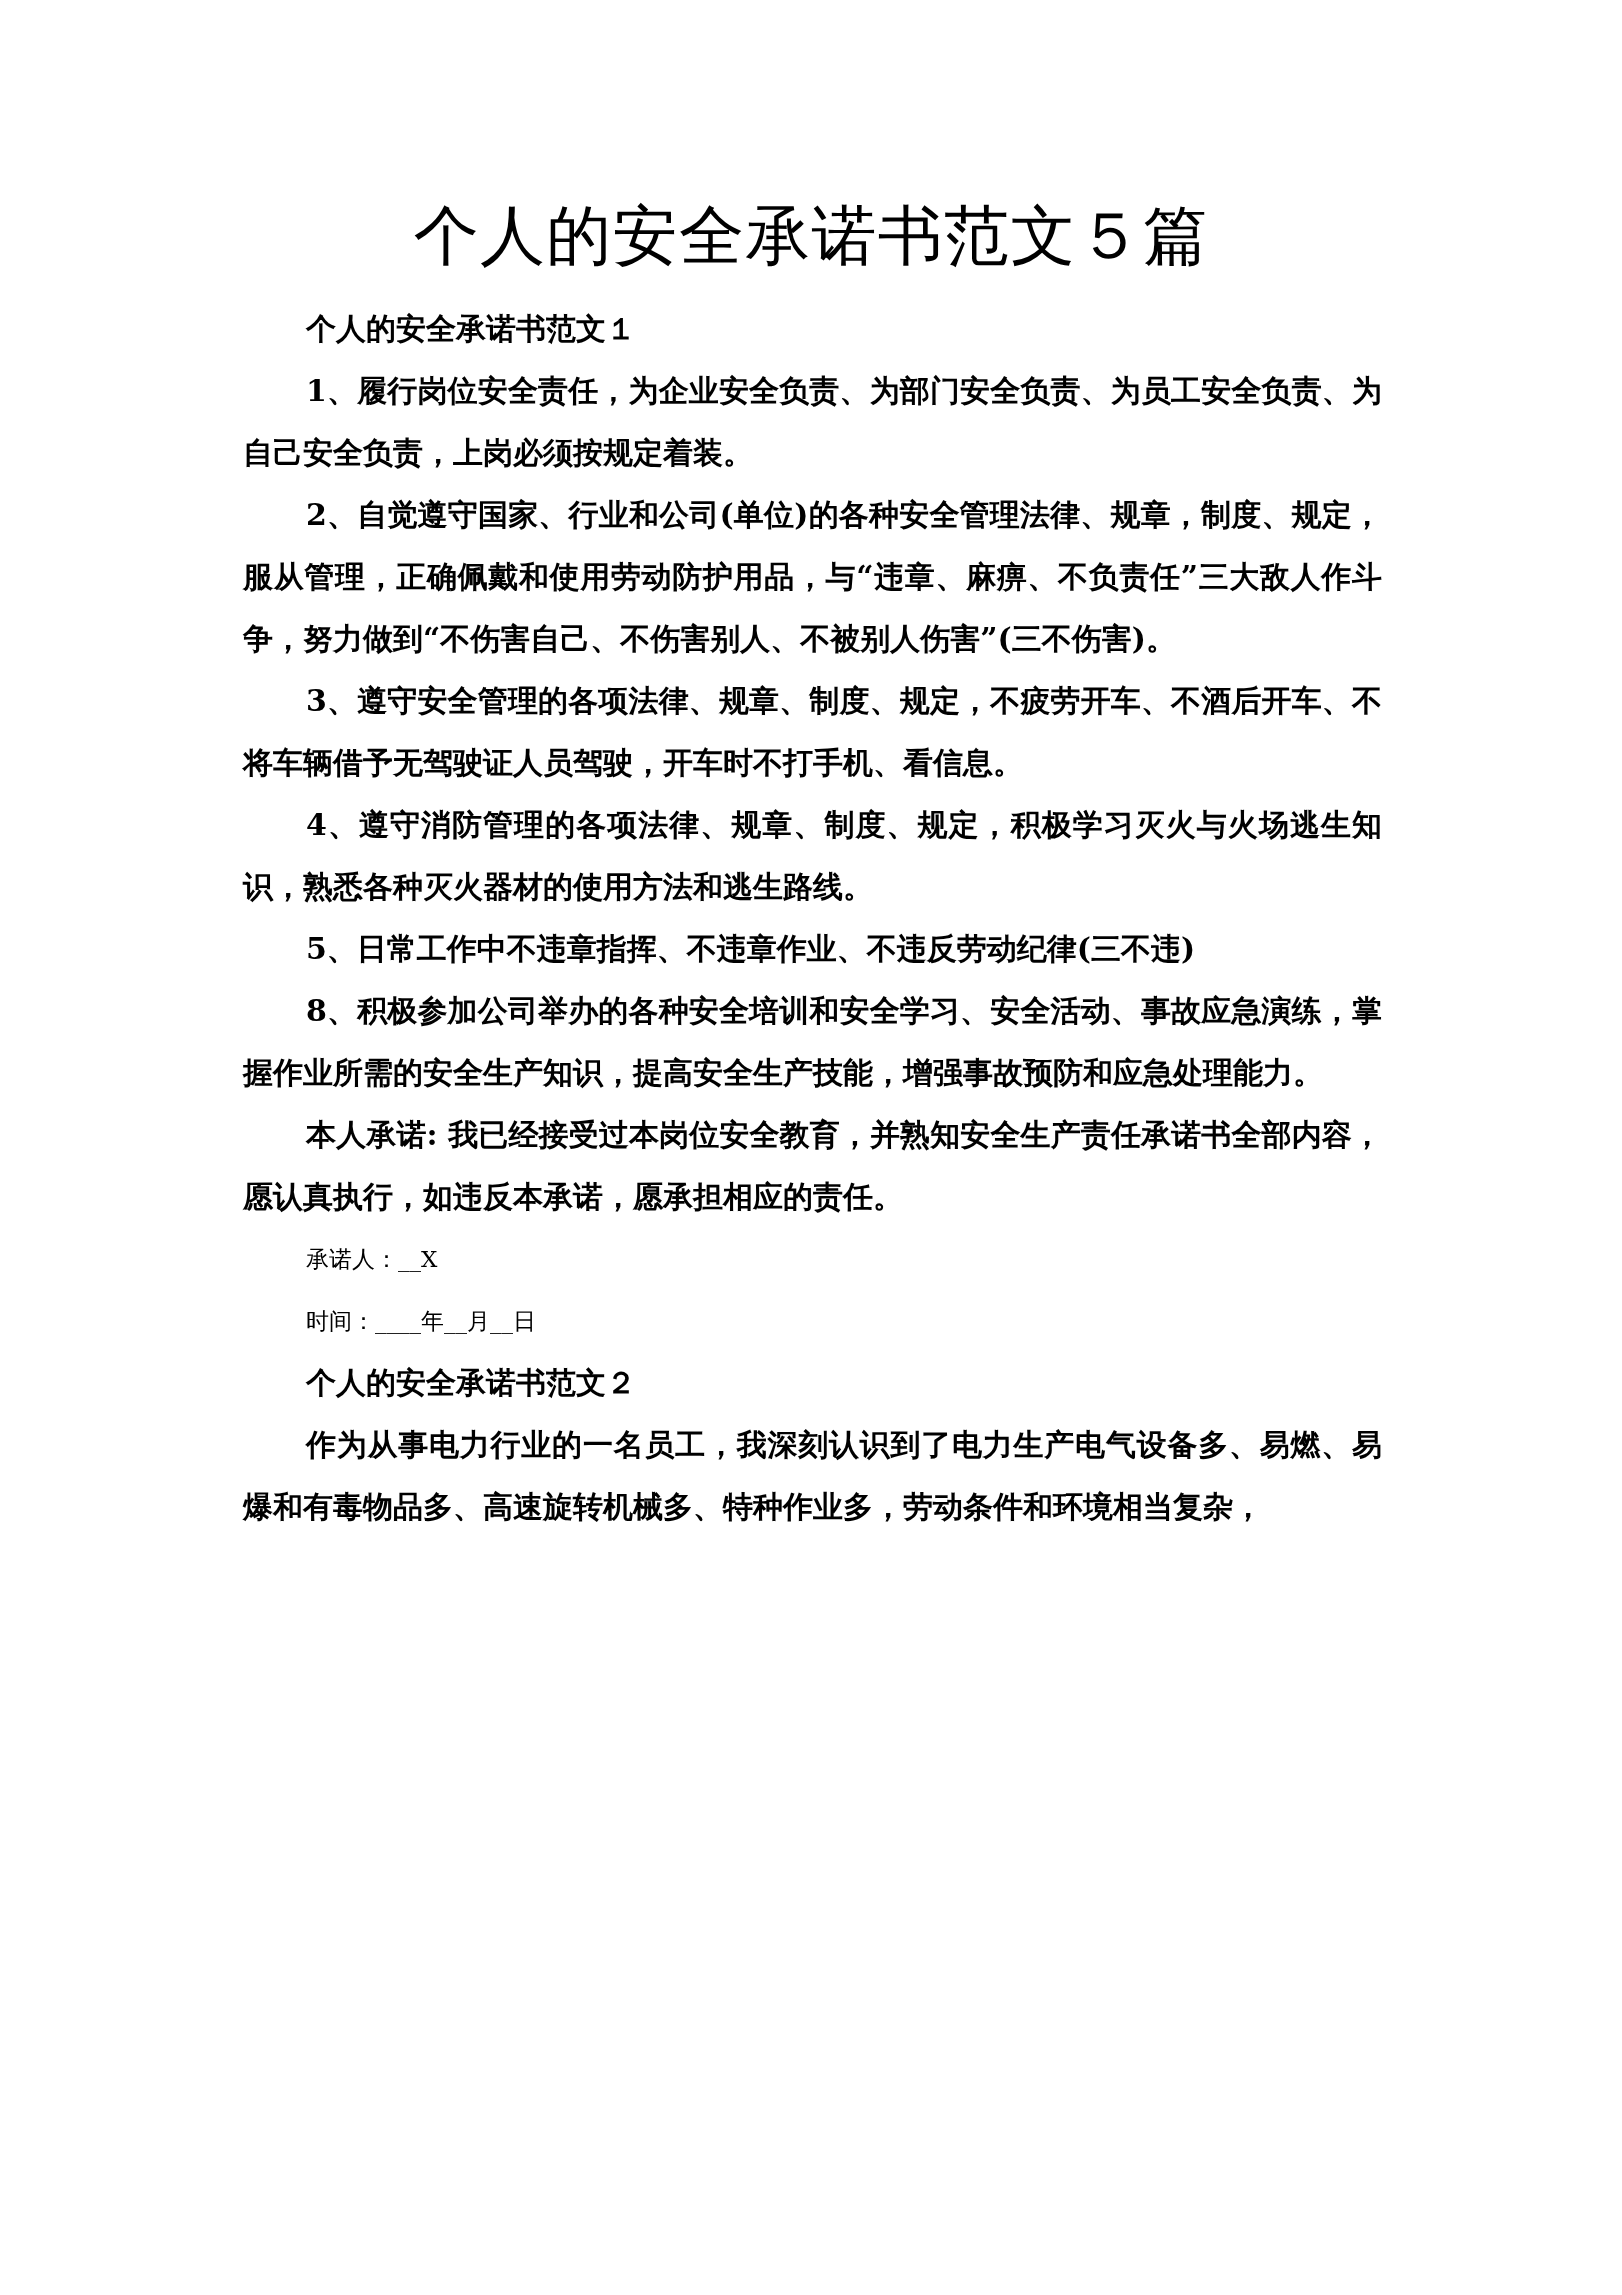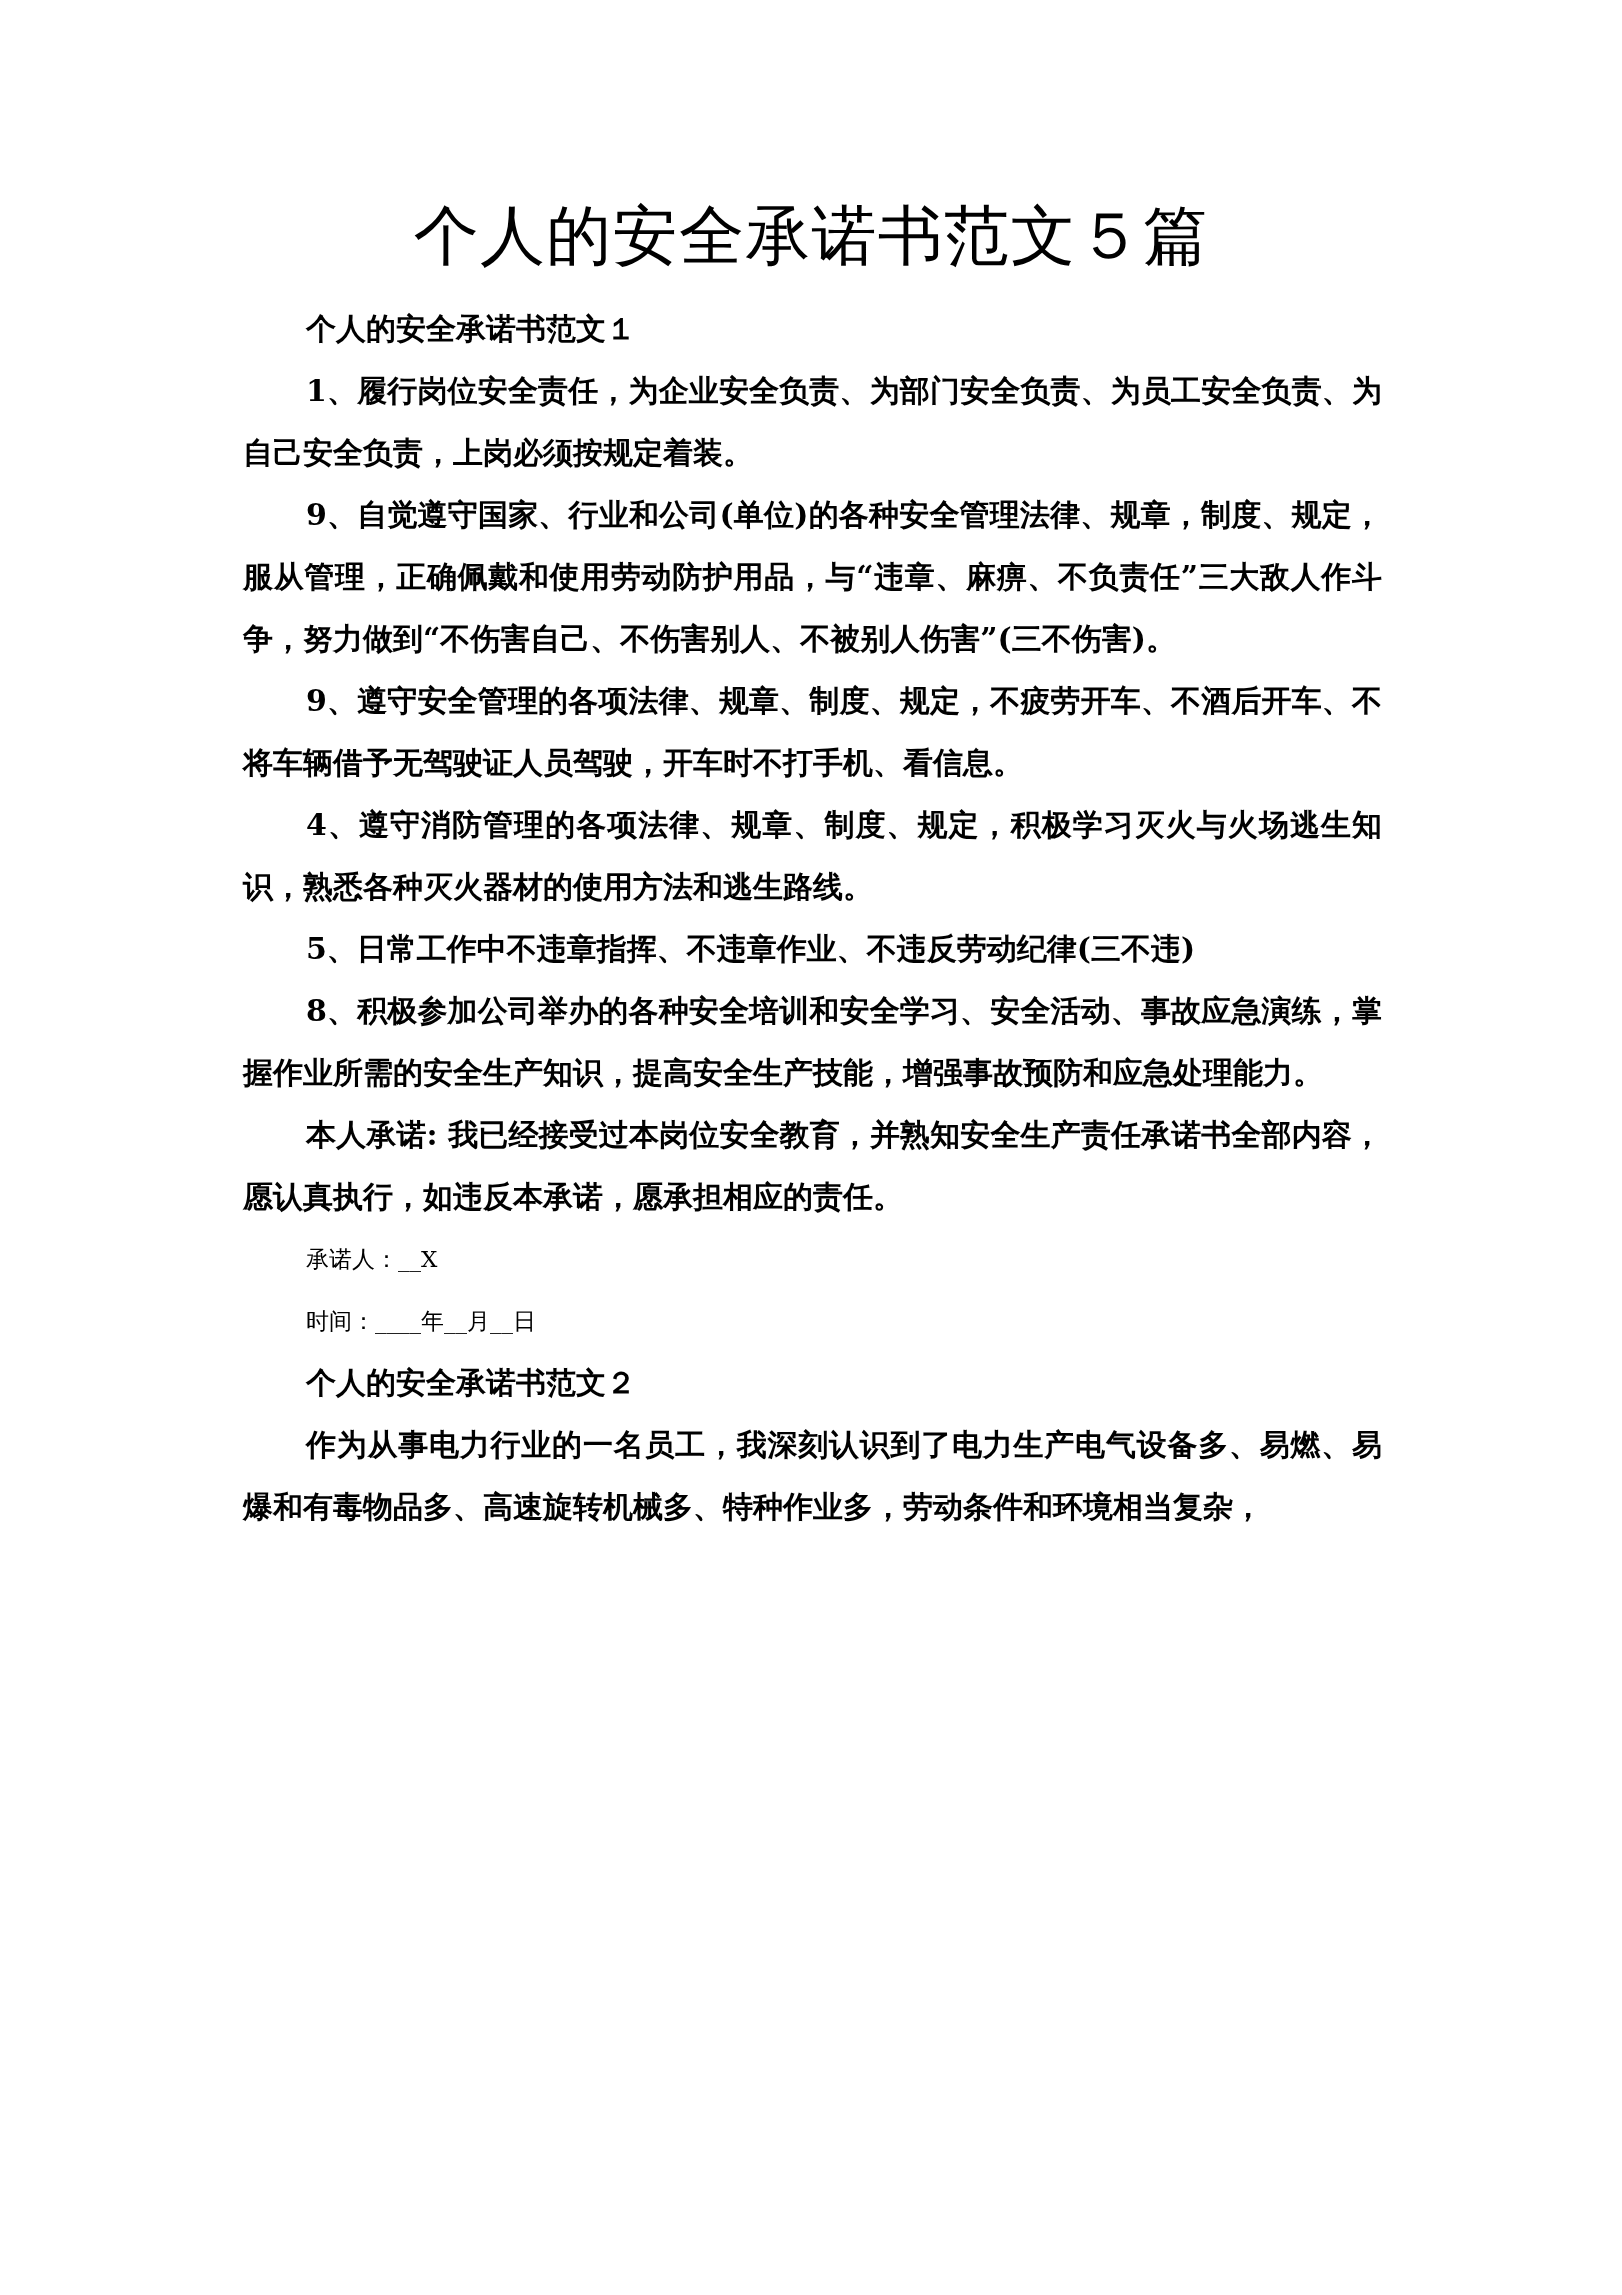--- a/index.html
+++ b/index.html
@@ -17,22 +17,22 @@
 </style>
 </head>
 <body>
 
 <div class="page">
   <div class="title">个人的安全承诺书范文５篇</div>
 
   <div class="body">
     <p class="p heading">个人的安全承诺书范文１</p>
     <p class="p">1、履行岗位安全责任，为企业安全负责、为部门安全负责、为员工安全负责、为自己安全负责，上岗必须按规定着装。</p>
-    <p class="p">9、自觉遵守国家、行业和公司(单位)的各种安全管理法律、规章，制度、规定，服从管理，正确佩戴和使用劳动防护用品，与“违章、麻痹、不负责任”三大敌人作斗争，努力做到“不伤害自己、不伤害别人、不被别人伤害”(三不伤害)。</p>
-    <p class="p">9、遵守安全管理的各项法律、规章、制度、规定，不疲劳开车、不酒后开车、不将车辆借予无驾驶证人员驾驶，开车时不打手机、看信息。</p>
+    <p class="p">2、自觉遵守国家、行业和公司(单位)的各种安全管理法律、规章，制度、规定，服从管理，正确佩戴和使用劳动防护用品，与“违章、麻痹、不负责任”三大敌人作斗争，努力做到“不伤害自己、不伤害别人、不被别人伤害”(三不伤害)。</p>
+    <p class="p">3、遵守安全管理的各项法律、规章、制度、规定，不疲劳开车、不酒后开车、不将车辆借予无驾驶证人员驾驶，开车时不打手机、看信息。</p>
     <p class="p">4、遵守消防管理的各项法律、规章、制度、规定，积极学习灭火与火场逃生知识，熟悉各种灭火器材的使用方法和逃生路线。</p>
     <p class="p">5、日常工作中不违章指挥、不违章作业、不违反劳动纪律(三不违)</p>
     <p class="p">8、积极参加公司举办的各种安全培训和安全学习、安全活动、事故应急演练，掌握作业所需的安全生产知识，提高安全生产技能，增强事故预防和应急处理能力。</p>
     <p class="p">本人承诺: 我已经接受过本岗位安全教育，并熟知安全生产责任承诺书全部内容，愿认真执行，如违反本承诺，愿承担相应的责任。</p>
     <p class="line">承诺人：__X</p>
     <p class="line">时间：____年__月__日</p>
     <p class="p heading">个人的安全承诺书范文２</p>
     <p class="p">作为从事电力行业的一名员工，我深刻认识到了电力生产电气设备多、易燃、易爆和有毒物品多、高速旋转机械多、特种作业多，劳动条件和环境相当复杂，</p>
   </div>
 </div>

